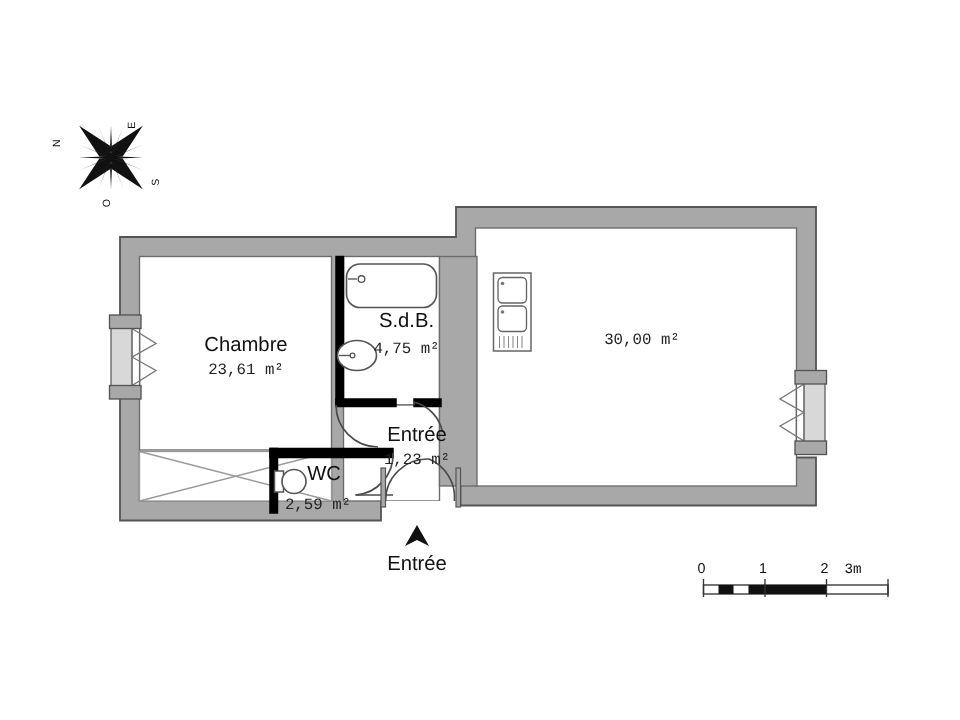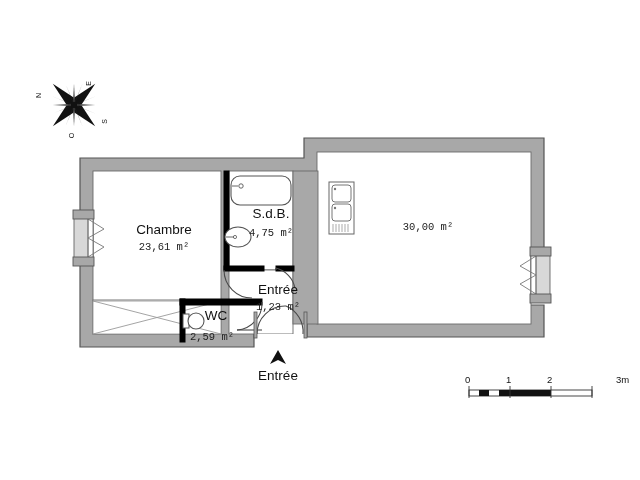--- a/index.html
+++ b/index.html
@@ -245,15 +245,15 @@
   <div class="lbl room-name" style="left:228px; top:368px; width:100px;">Entrée</div>
 
   <div class="compass-letter" style="left:36px; top:92px; transform:rotate(-90deg);">N</div>
   <div class="compass-letter" style="left:86px; top:80px; transform:rotate(-90deg);">E</div>
   <div class="compass-letter" style="left:102px; top:118px; transform:rotate(-90deg);">S</div>
   <div class="compass-letter" style="left:69px; top:132px; transform:rotate(-90deg);">O</div>
 
   <div class="scale-num" style="left:465px; top:374px;">0</div>
   <div class="scale-num" style="left:506px; top:374px;">1</div>
   <div class="scale-num" style="left:547px; top:374px;">2</div>
-  <div class="scale-num" style="left:616px; top:374px;">3m</div>
+  <div class="scale-num" style="left:563px; top:374px;font-family:Liberation Mono, monospace;">3m</div>
 
 </div>
 
 </body></html>

